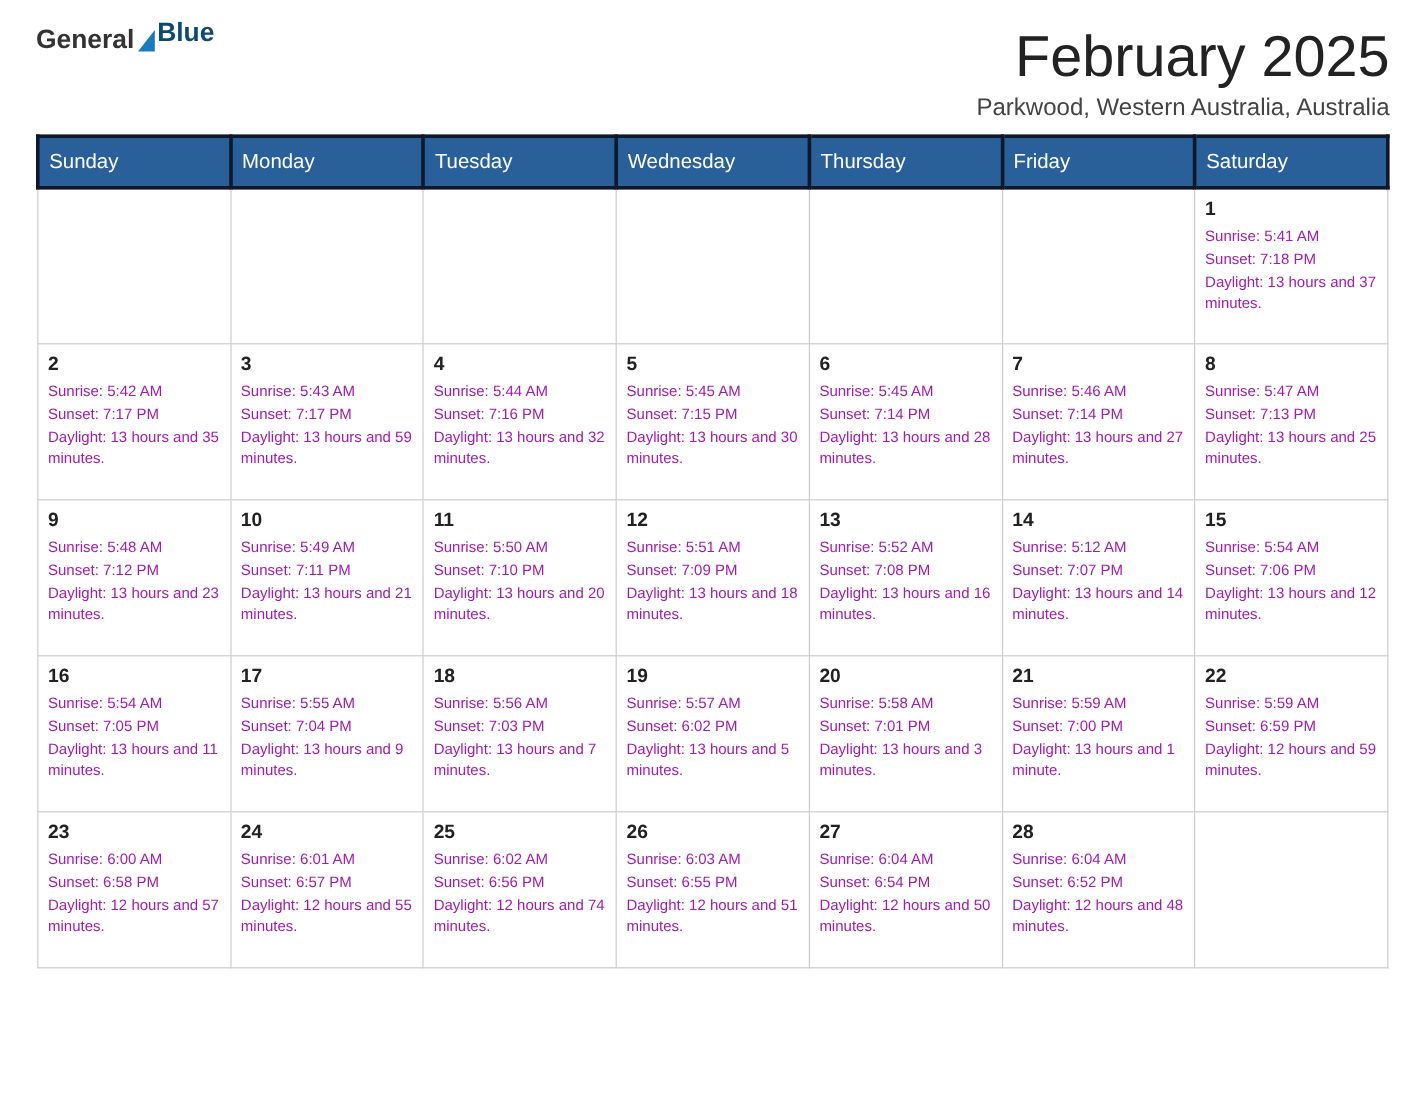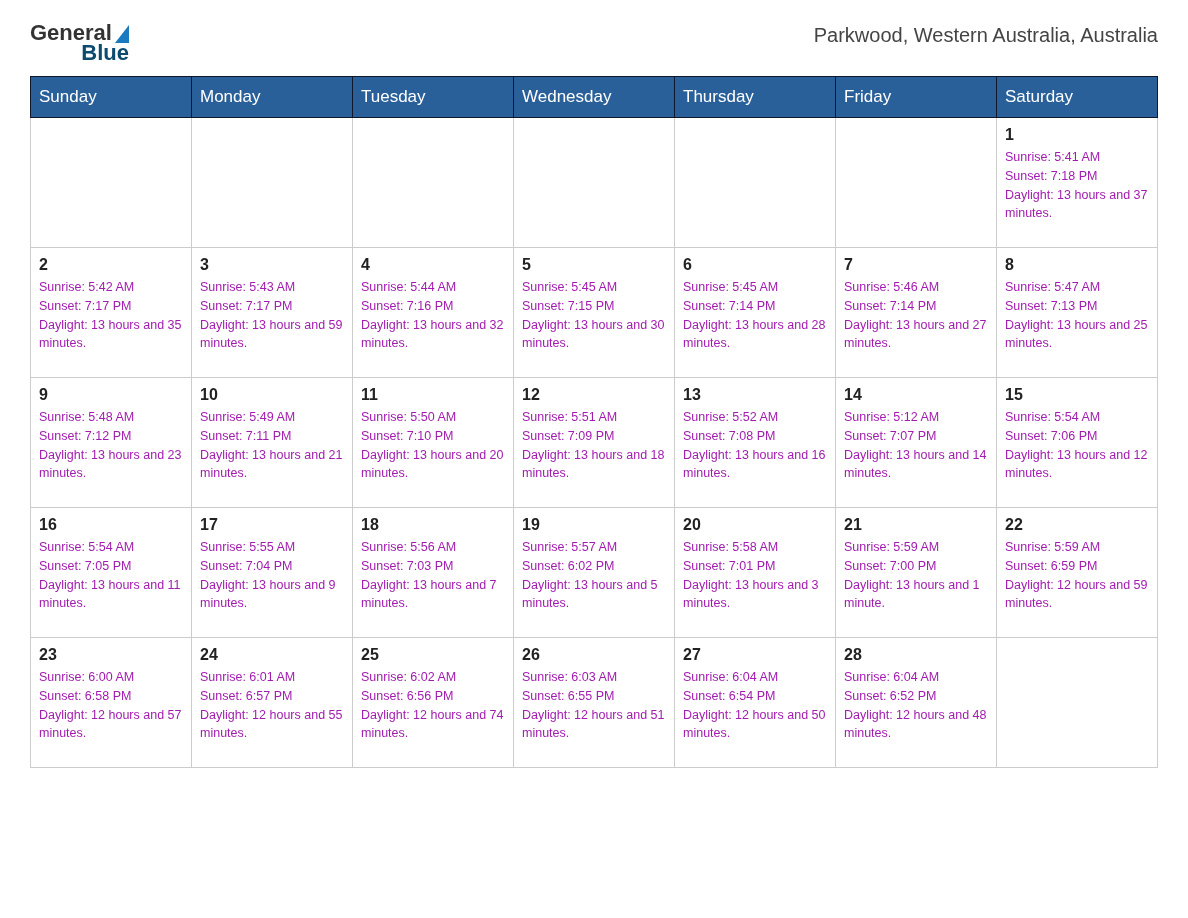--- a/index.html
+++ b/index.html
@@ -49,21 +49,21 @@
       border-collapse: collapse;
       margin-top: 10px;
     }
     .calendar th {
       background-color: #2a6099;
       color: #fff;
       padding: 10px 8px;
       text-align: left;
       font-size: 17px;
       font-weight: normal;
-      border: 1px solid #0f172a;
+      border: 3px solid #0f172a;
     }
     .calendar td {
       vertical-align: top;
       padding: 8px 8px;
       border: 1px solid #ccc;
       width: calc(100% / 7);
       min-height: 120px;
       font-size: 13px;
       color: #333;
     }
@@ -84,31 +84,32 @@
     }
     tr td {
       height: 130px;
     }
   </style>
 </head>
 <body>
 
 <div class="header">
   <div class="logo">
-    <div style="display:flex; flex-direction:column; align-items:flex-end;">
+    <div style="display:flex; flex-direction:row; align-items:flex-start;">
       <div style="display:flex; align-items:center;">
         <span class="logo-text-general">General</span>
         <div style="display:flex; flex-direction:column; margin-left:3px; margin-top:2px;">
           <div style="width:0; height:0; border-left:14px solid transparent; border-right:0; border-bottom:18px solid #1a7abf;"></div>
         </div>
       </div>
       <span class="logo-text-blue" style="margin-top:-6px; margin-left:2px;">Blue</span>
     </div>
   </div>
   <div class="title-section">
+    <div class="month-title">February 2025</div>
     <div class="location">Parkwood, Western Australia, Australia</div>
   </div>
 </div>
 
 <table class="calendar">
   <thead>
     <tr>
     <th>Sunday</th>
         <th>Monday</th>
         <th>Tuesday</th>

